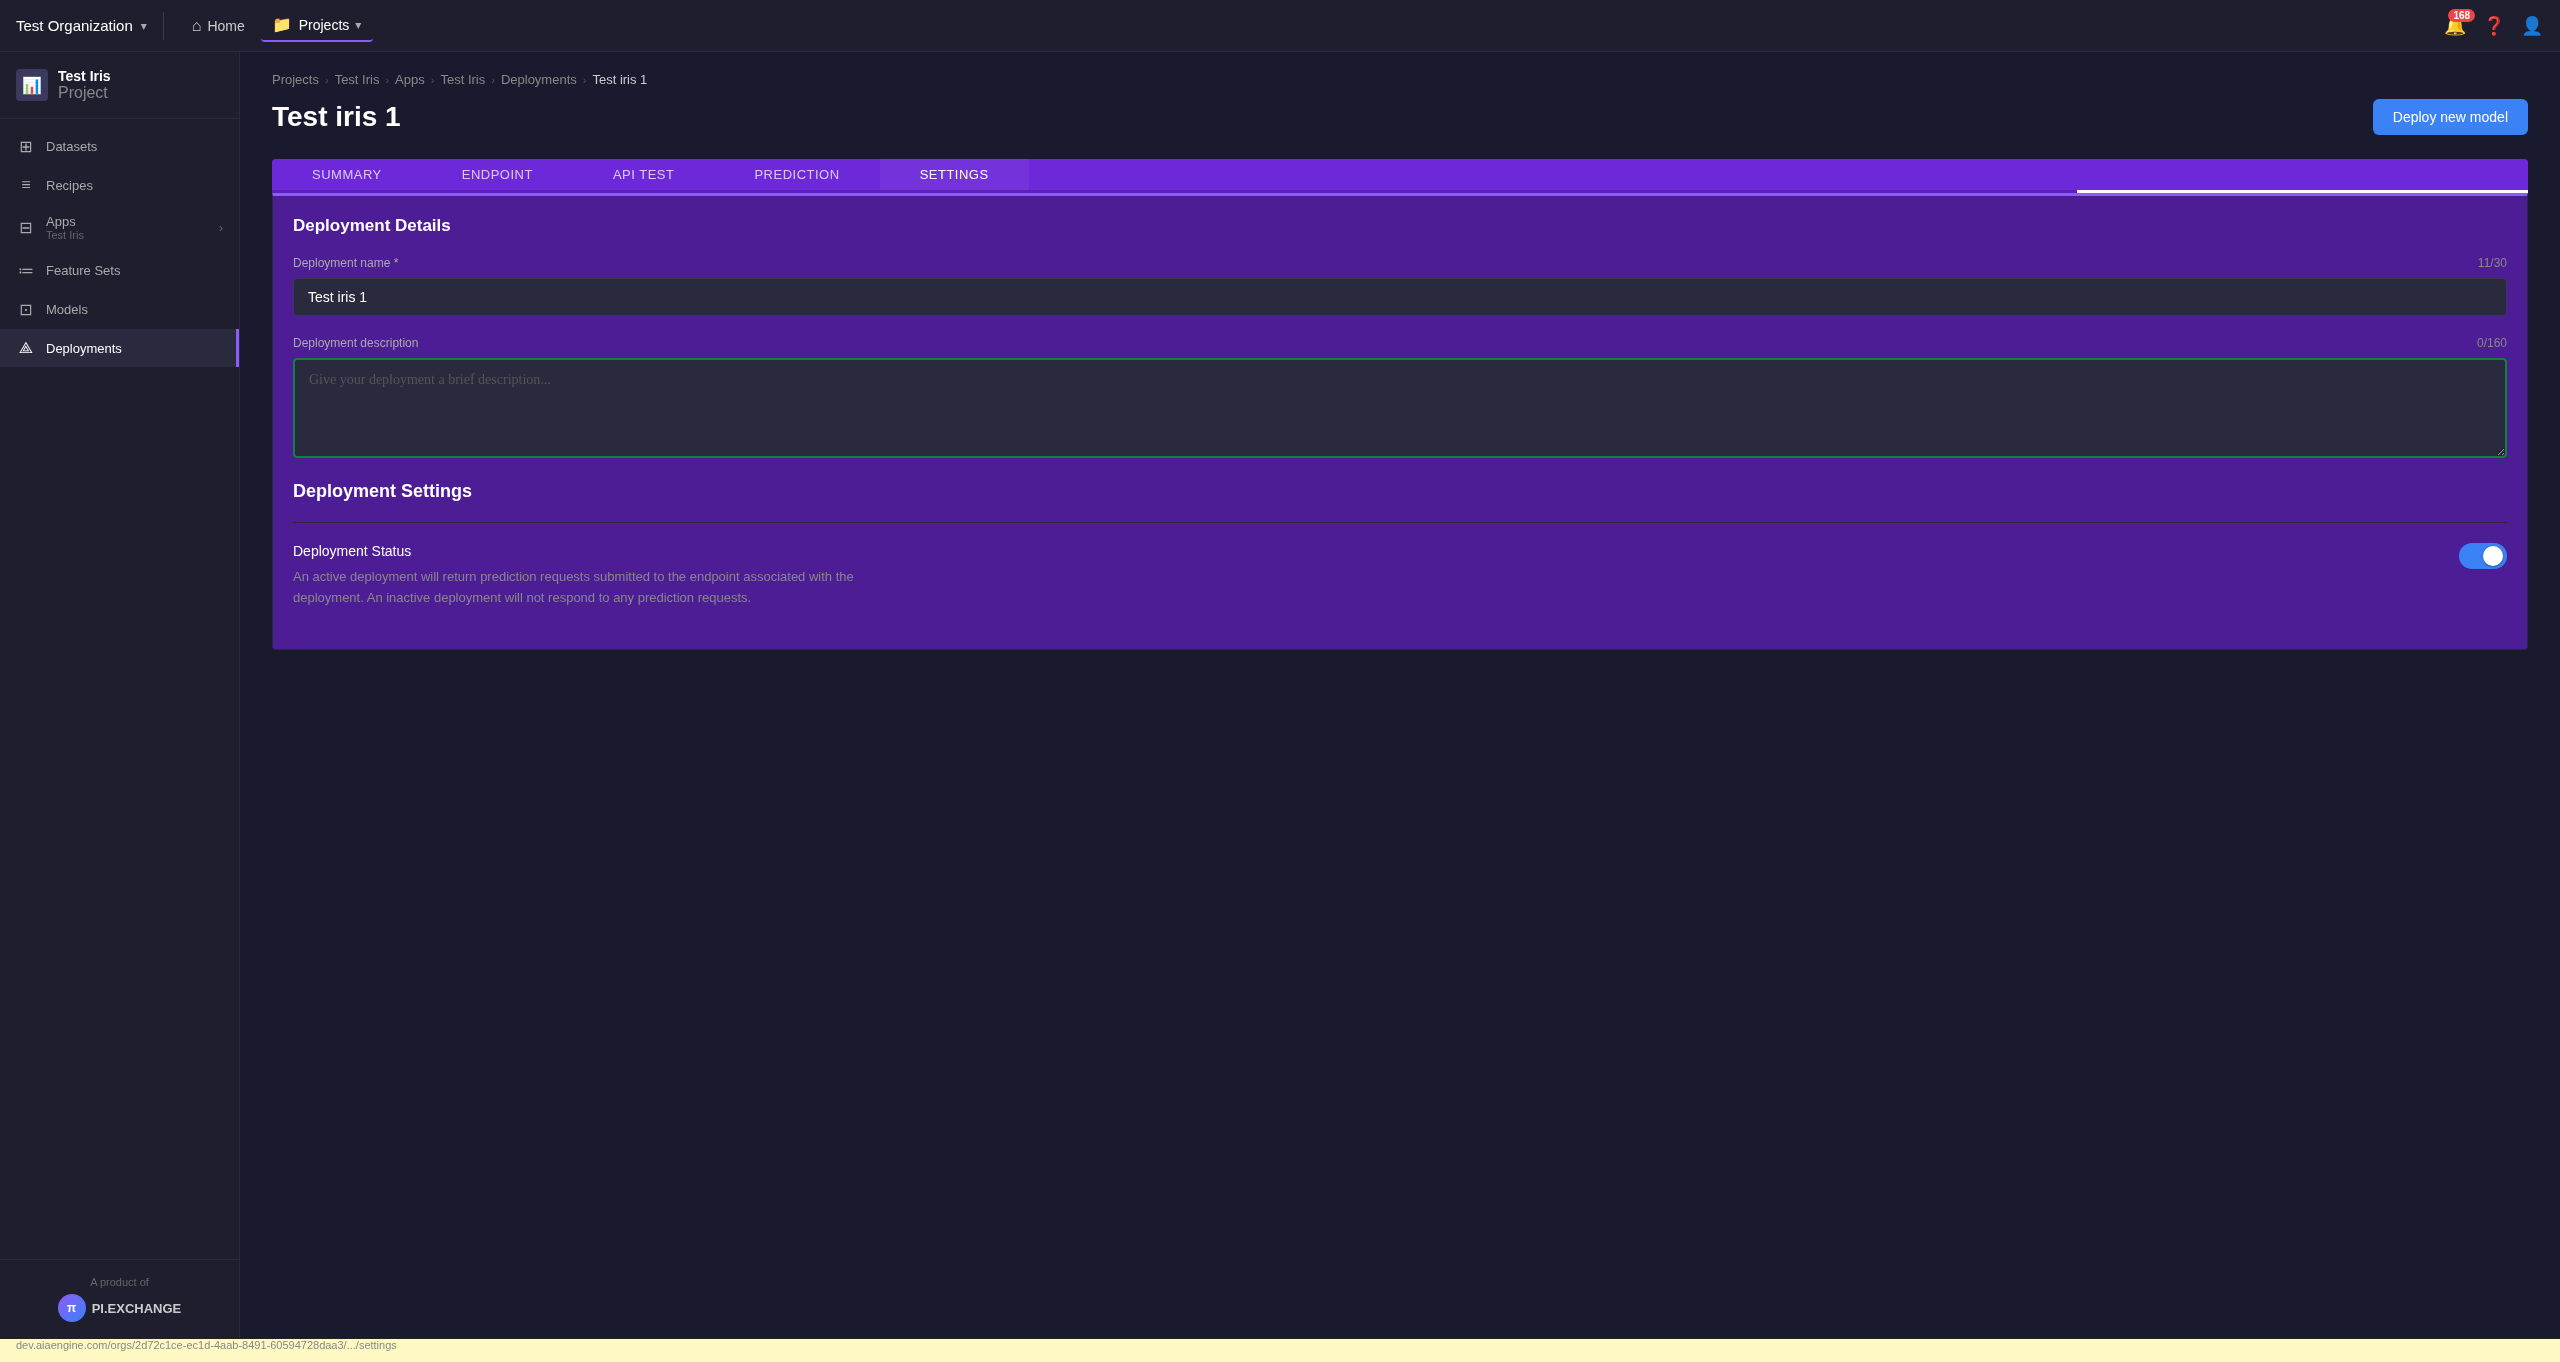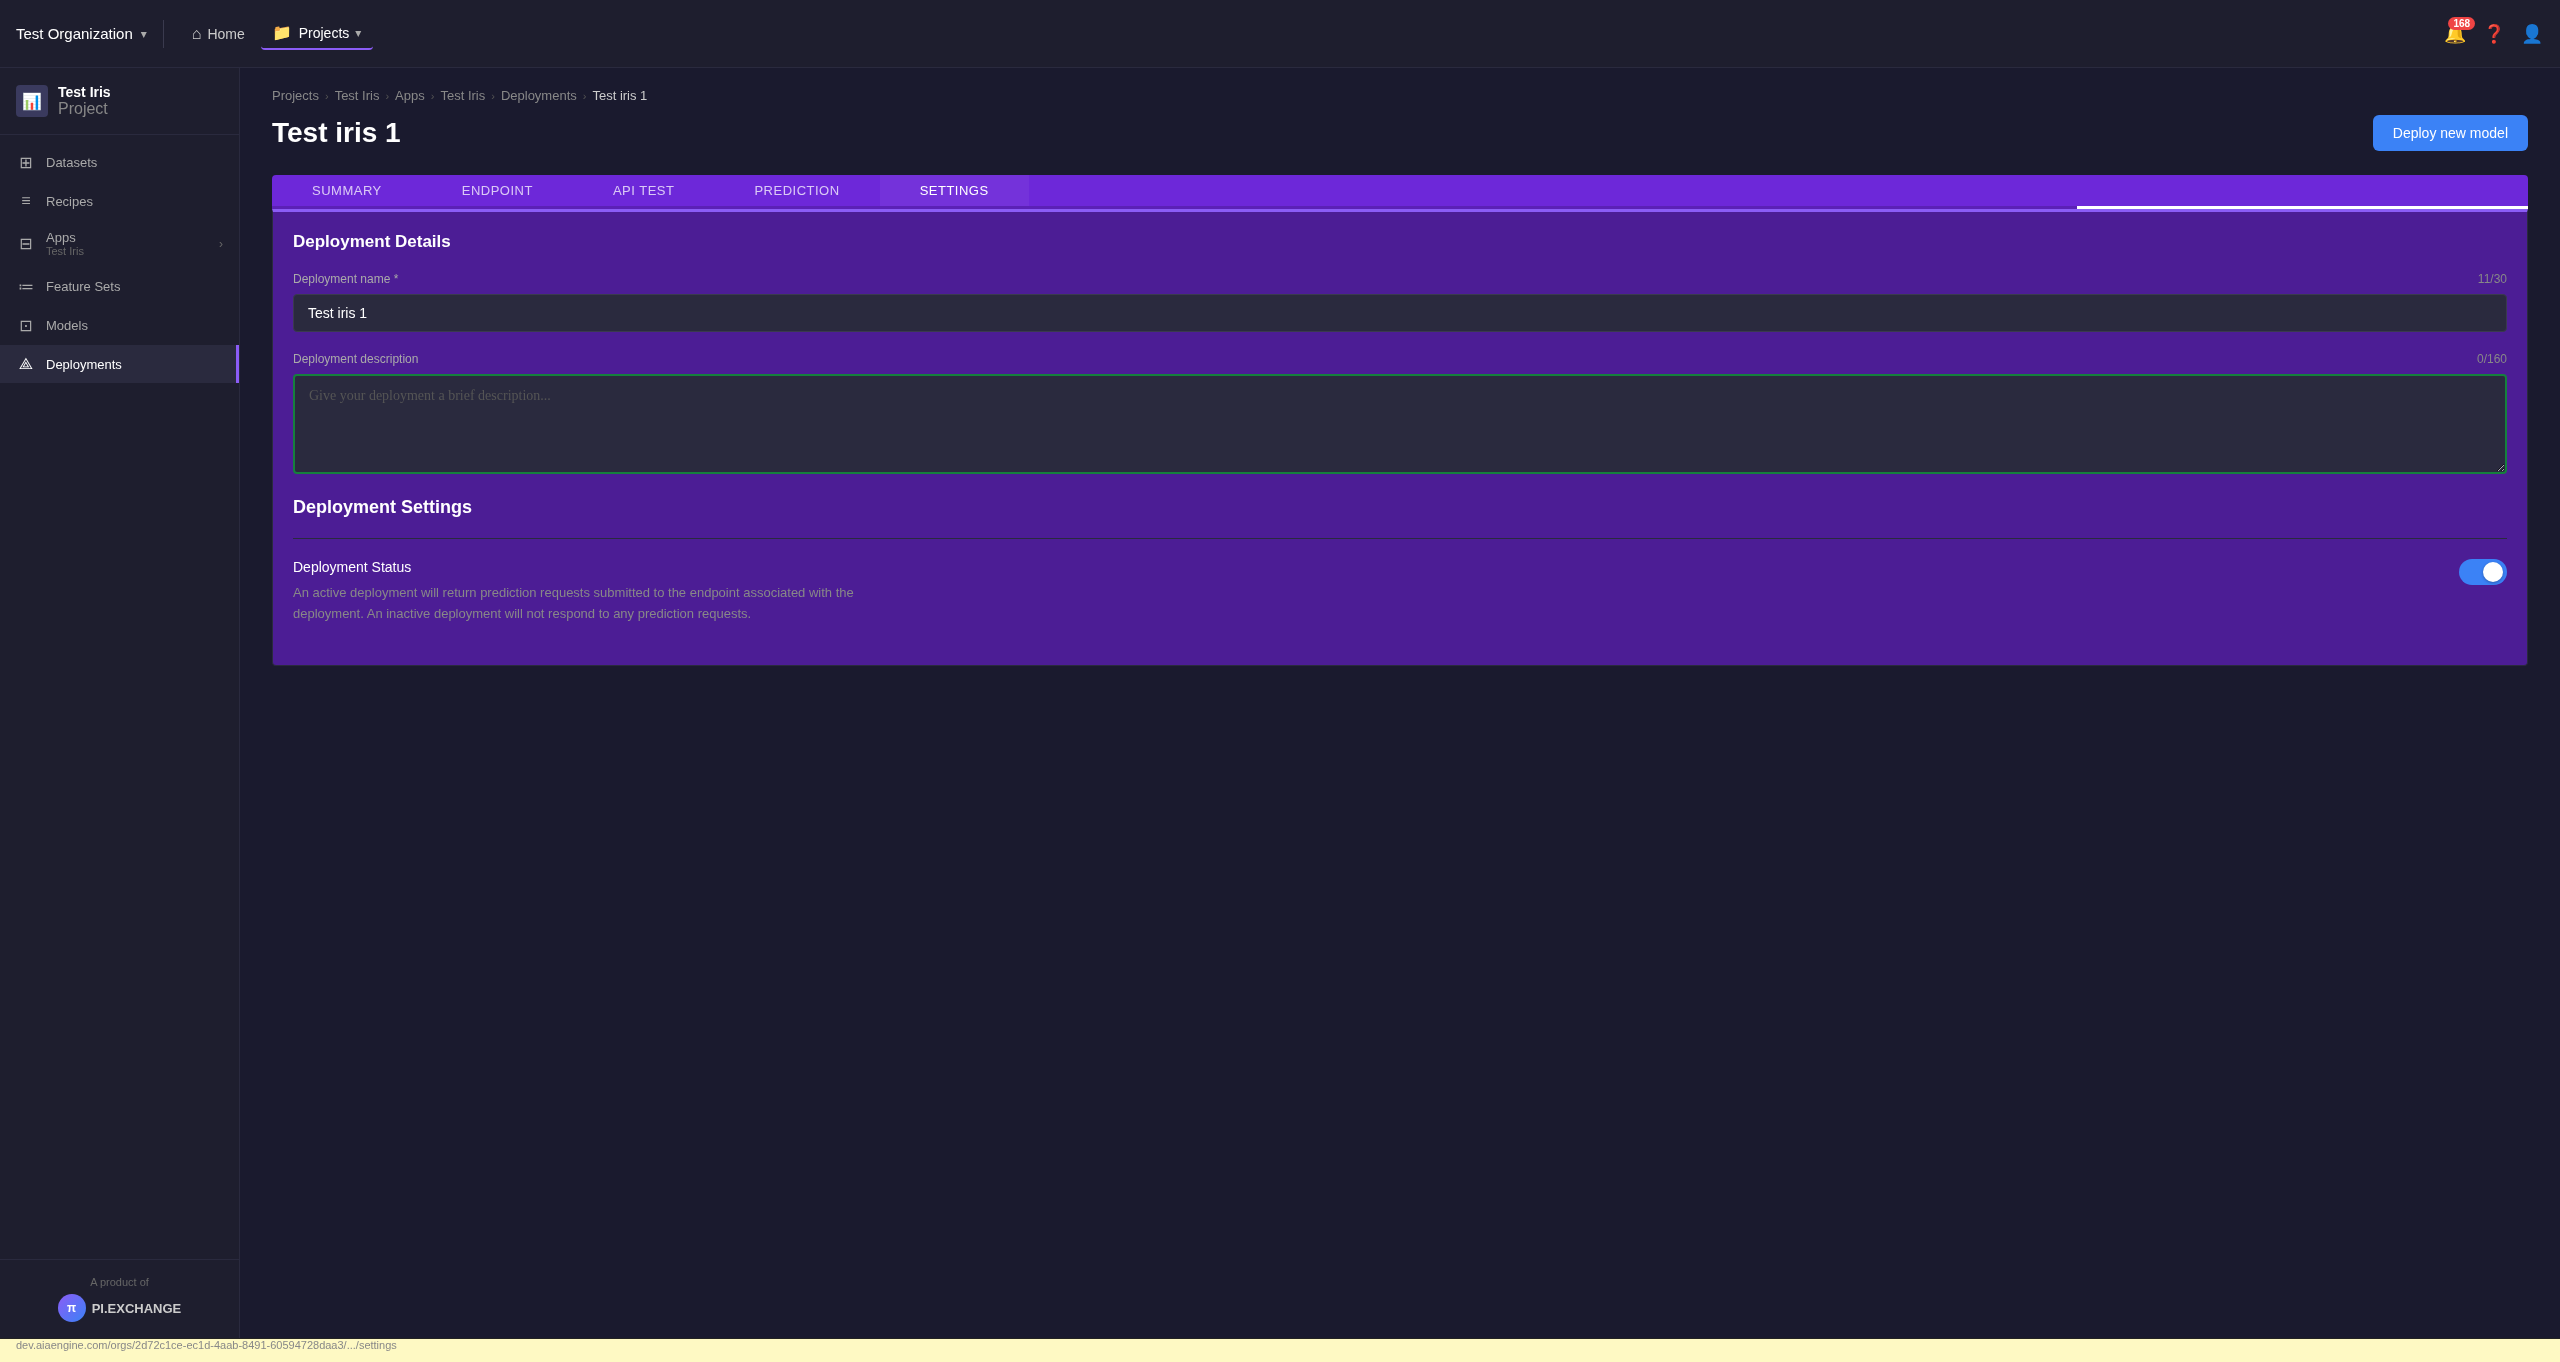--- a/index.html
+++ b/index.html
@@ -10,21 +10,21 @@
       font-size: 14px;
       height: 100vh;
       overflow: hidden;
       display: flex;
       flex-direction: column;
     }
 
     
     .topnav {
       background: #1e1e2e;
-      height: 68px;
+      height: 52px;
       display: flex;
       align-items: center;
       padding: 0 16px;
       border-bottom: 1px solid #2a2a3e;
       flex-shrink: 0;
       z-index: 10;
     }
     .topnav-left {
       display: flex;
       align-items: center;

